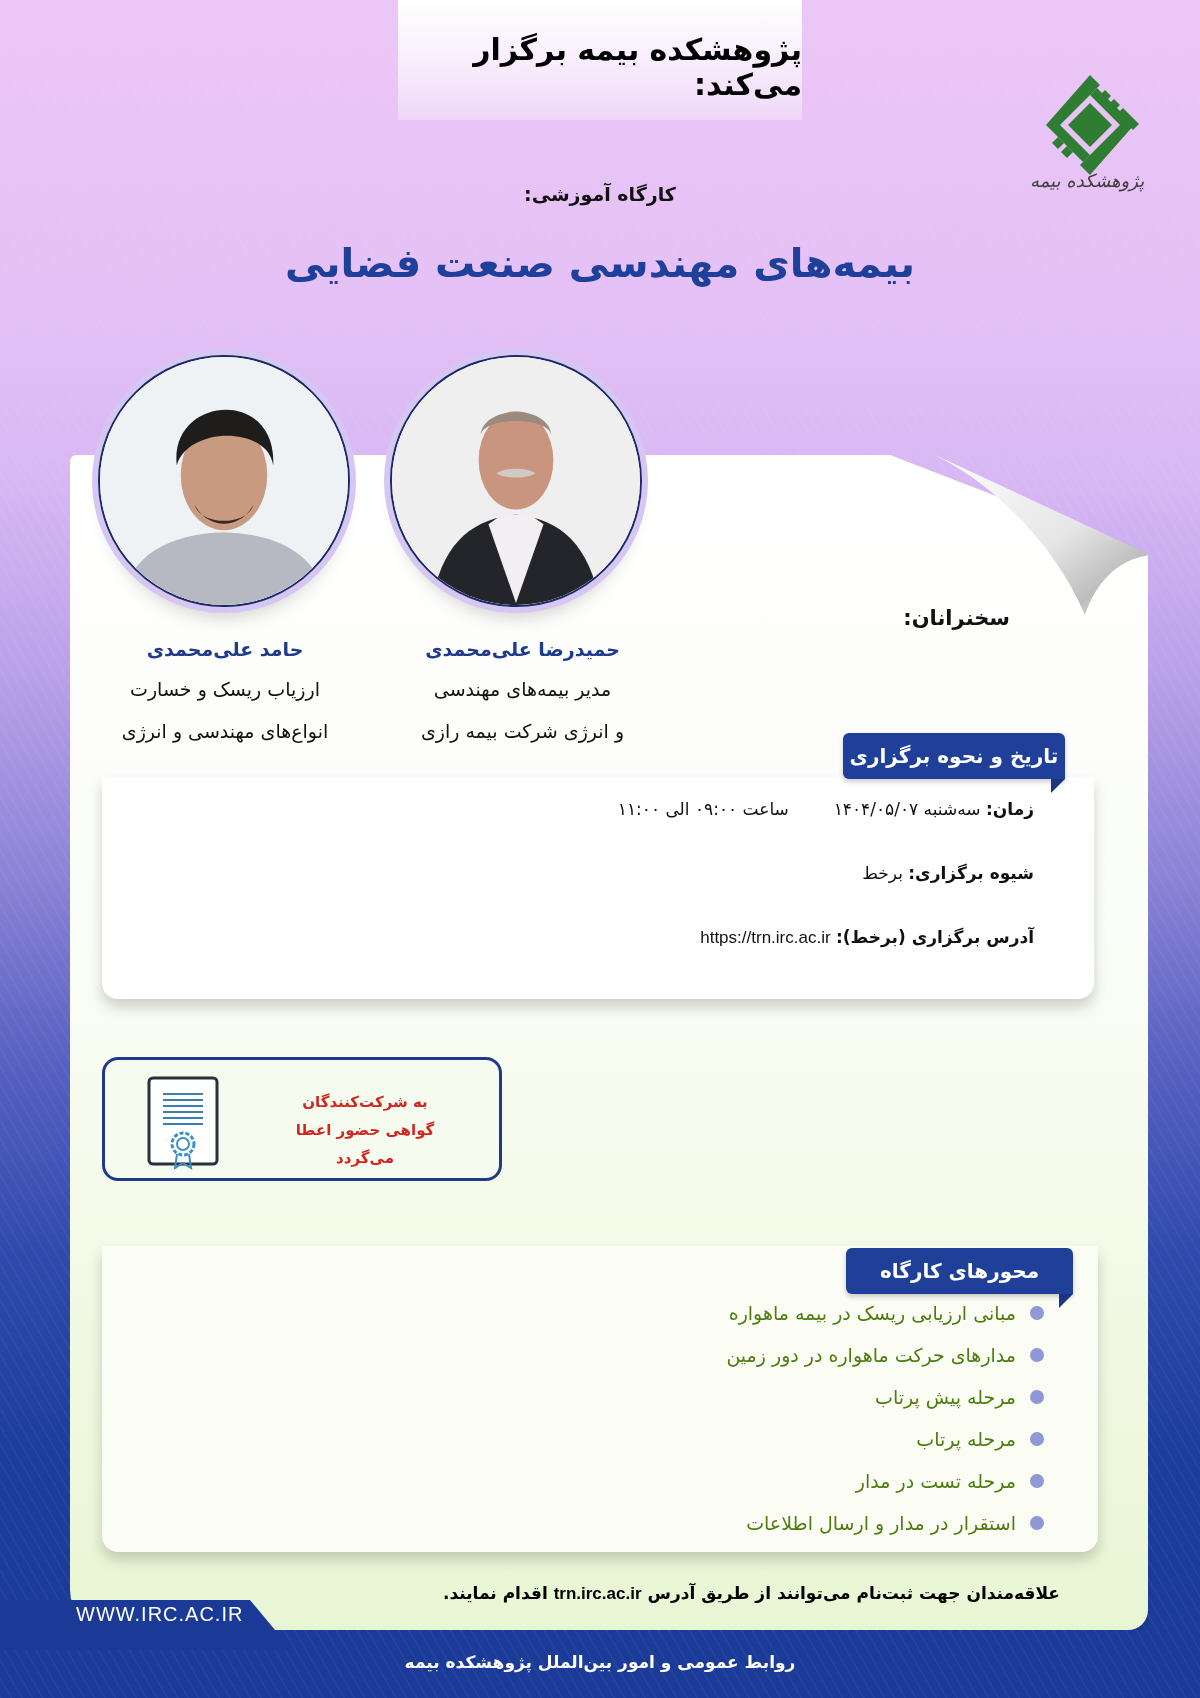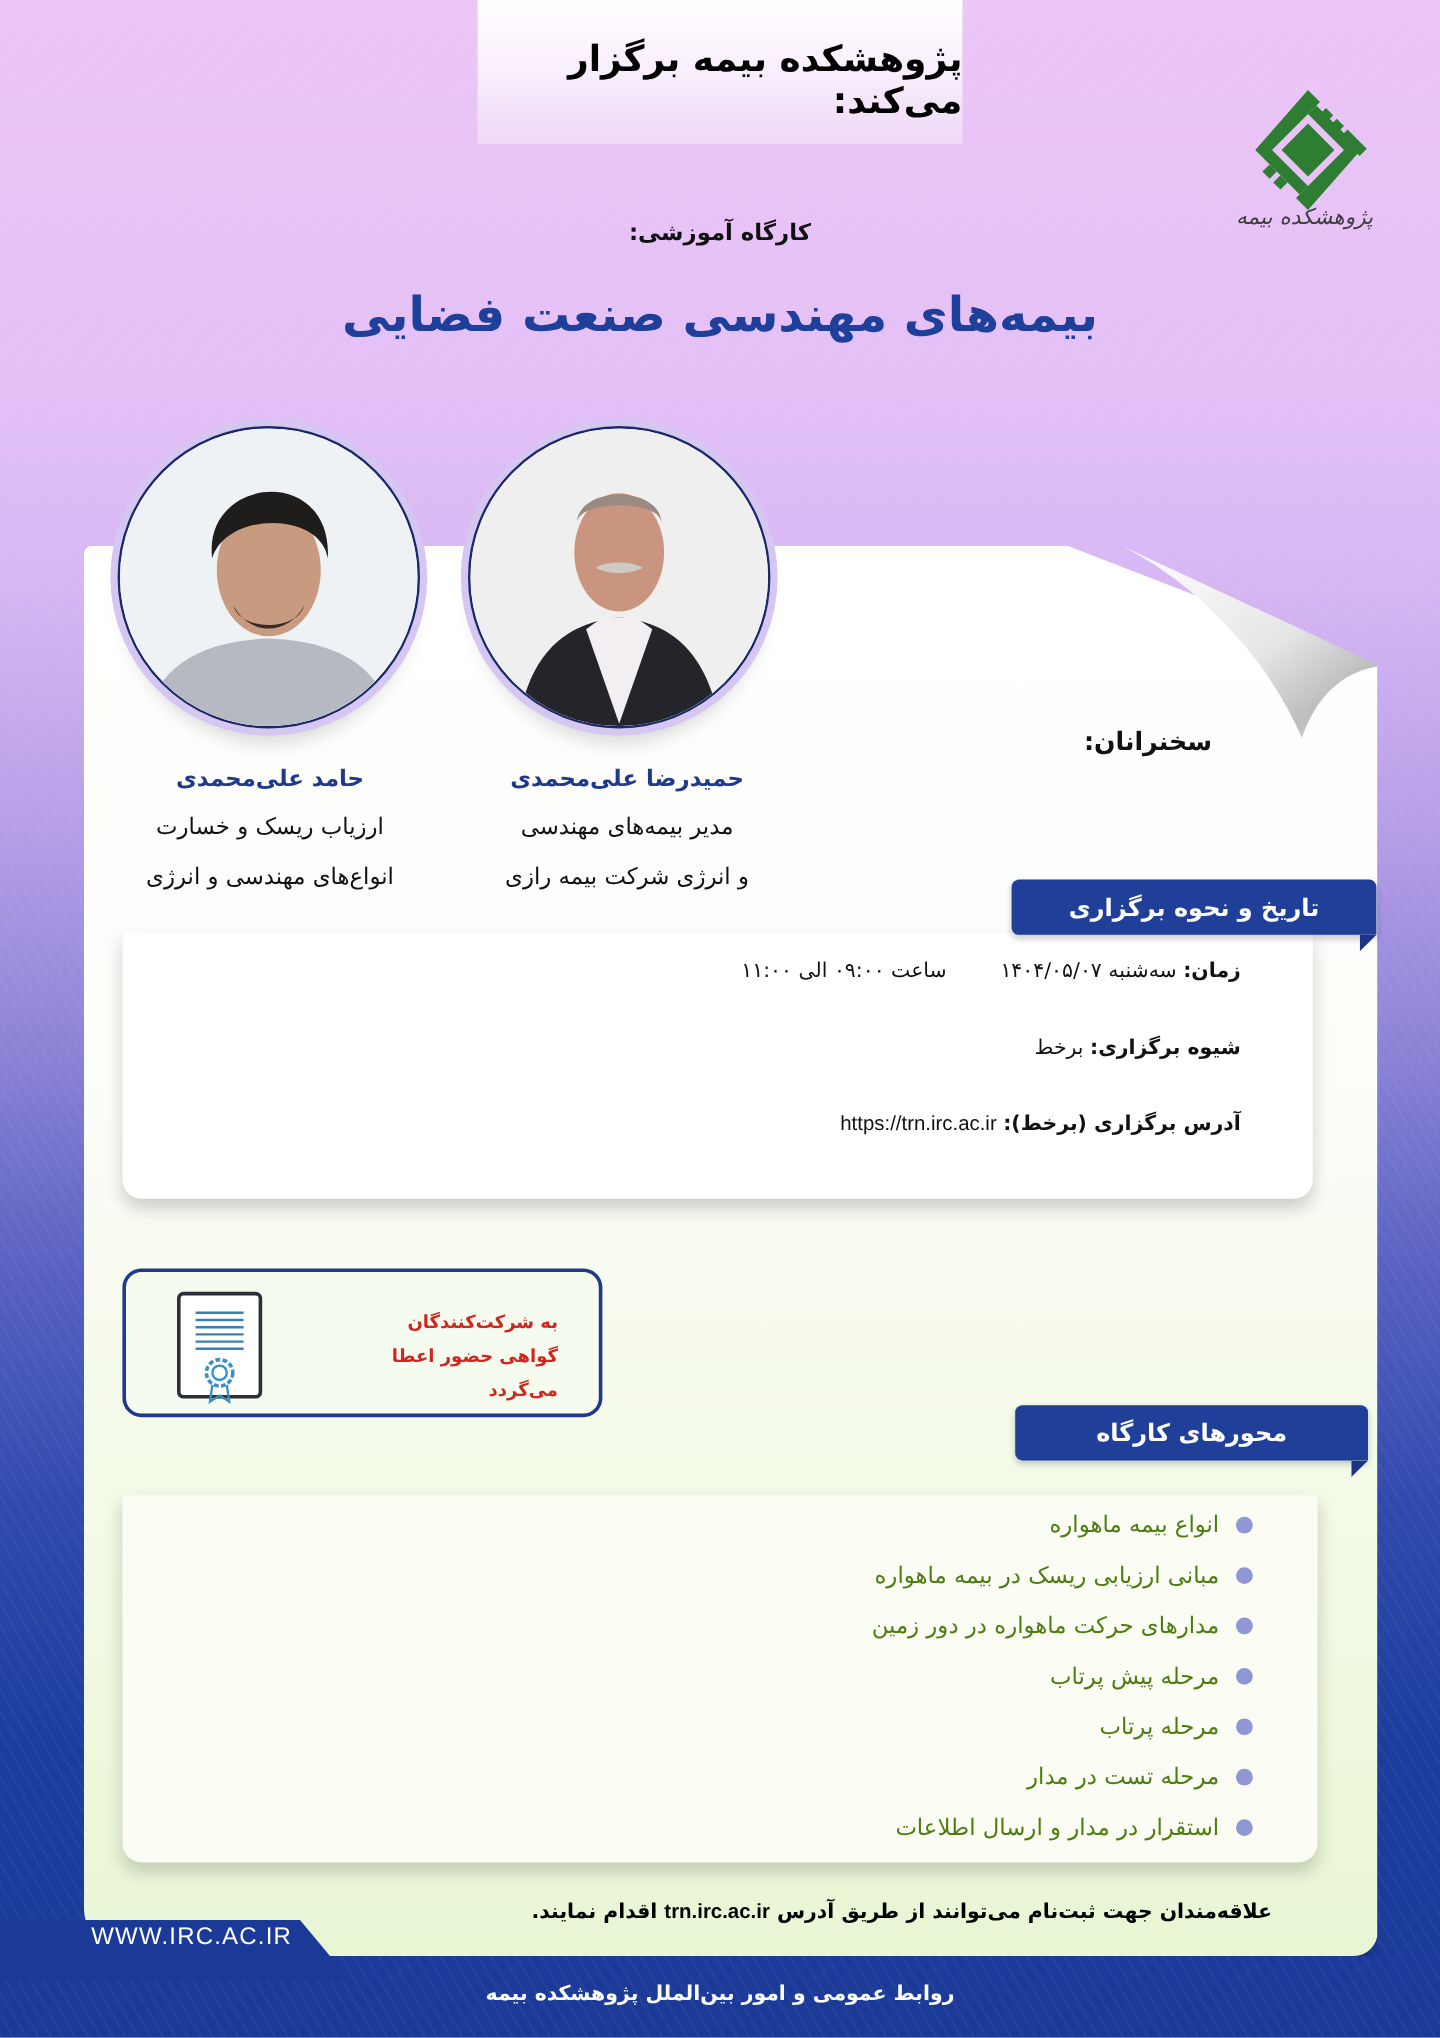--- a/index.html
+++ b/index.html
@@ -88,21 +88,21 @@
     box-shadow: 0 8px 14px rgba(0,0,0,0.18);
   }
   .info-row { position: absolute; right: 60px; font-size: 17px; color: #111; white-space: nowrap; }
   .info-row b { font-weight: bold; }
   .info-row .gap { display: inline-block; width: 34px; }
   .cert-box {
     position: absolute; left: 102px; top: 1057px; width: 400px; height: 124px;
     border: 3px solid #1f3a8a; border-radius: 16px; background: #f6fbef;
   }
   .cert-text {
-    position: absolute; left: 160px; top: 28px; width: 200px; 
+    position: absolute; left: 160px; top: 28px; width: 200px; text-align: center;
     font-size: 15px; font-weight: bold; color: #d0261f; line-height: 28px;
   }
   .cert-icon { position: absolute; left: 40px; top: 14px; width: 80px; height: 96px; }
   .topics-box {
     position: absolute; left: 102px; top: 1246px; width: 996px; height: 306px;
     background: #fbfdf5; border-radius: 0 0 16px 16px;
     box-shadow: 0 8px 14px rgba(0,0,0,0.18);
   }
   .topic {
     position: absolute; right: 54px; font-size: 19px; color: #4d7c0f; white-space: nowrap;
@@ -204,21 +204,21 @@
   </div>
   <div class="info-row" style="top:86px;">
     <b>شیوه برگزاری:</b>
     <span>برخط</span>
   </div>
   <div class="info-row" style="top:150px;">
     <b>آدرس برگزاری (برخط):</b>
     <span style="font-family:'Liberation Sans',sans-serif;">https://trn.irc.ac.ir</span>
   </div>
 </div>
-<div class="section-tab" style="left:843px; top:733px; width:304px;">تاریخ  و نحوه برگزاری</div>
+<div class="section-tab" style="left:843px; top:733px; width:222px;">تاریخ  و نحوه برگزاری</div>
 
 <div class="cert-box">
   <svg class="cert-icon" viewBox="0 0 80 96">
     <rect x="4" y="4" width="68" height="86" rx="4" fill="#ffffff" stroke="#2a2f3a" stroke-width="3"></rect>
     <g stroke="#3d7fb0" stroke-width="2">
       <line x1="18" y1="20" x2="58" y2="20"></line>
         <line x1="18" y1="26" x2="58" y2="26"></line>
       <line x1="18" y1="32" x2="58" y2="32"></line>
         <line x1="18" y1="38" x2="58" y2="38"></line>
       <line x1="18" y1="44" x2="58" y2="44"></line>
@@ -257,21 +257,21 @@
     </div>
   <div class="topic" style="top:224px;">
       <span class="dot"></span>
       <span>مرحله تست در مدار</span>
     </div>
   <div class="topic" style="top:266px;">
       <span class="dot"></span>
       <span>استقرار در مدار و ارسال اطلاعات</span>
     </div>
 </div>
-<div class="section-tab" style="left:846px; top:1171px; width:294px;">محورهای کارگاه</div>
+<div class="section-tab" style="left:846px; top:1248px; width:227px;">محورهای کارگاه</div>
 
 <div class="card-notch"></div>
 <div class="register-note">
   <span>علاقه‌مندان جهت ثبت‌نام می‌توانند از طریق آدرس</span>
   <span class="url">trn.irc.ac.ir</span>
   <span>اقدام نمایند.</span>
 </div>
 <div class="site-url">WWW.IRC.AC.IR</div>
 <div class="footer">روابط عمومی و امور بین‌الملل پژوهشکده بیمه</div>
 

